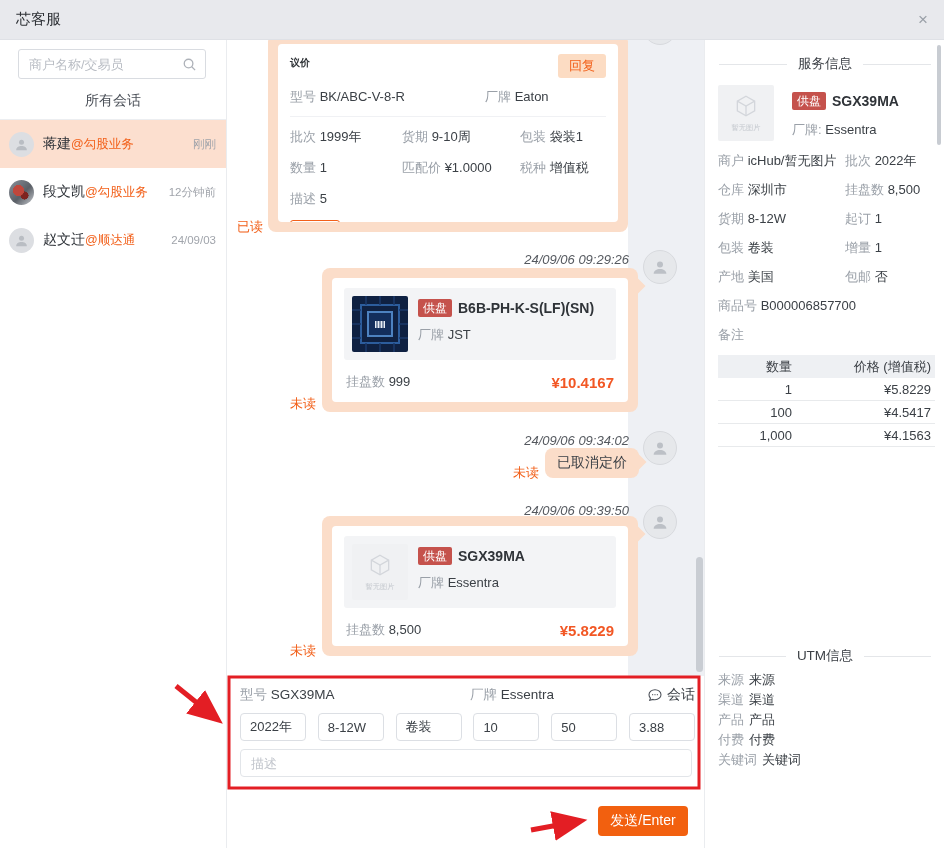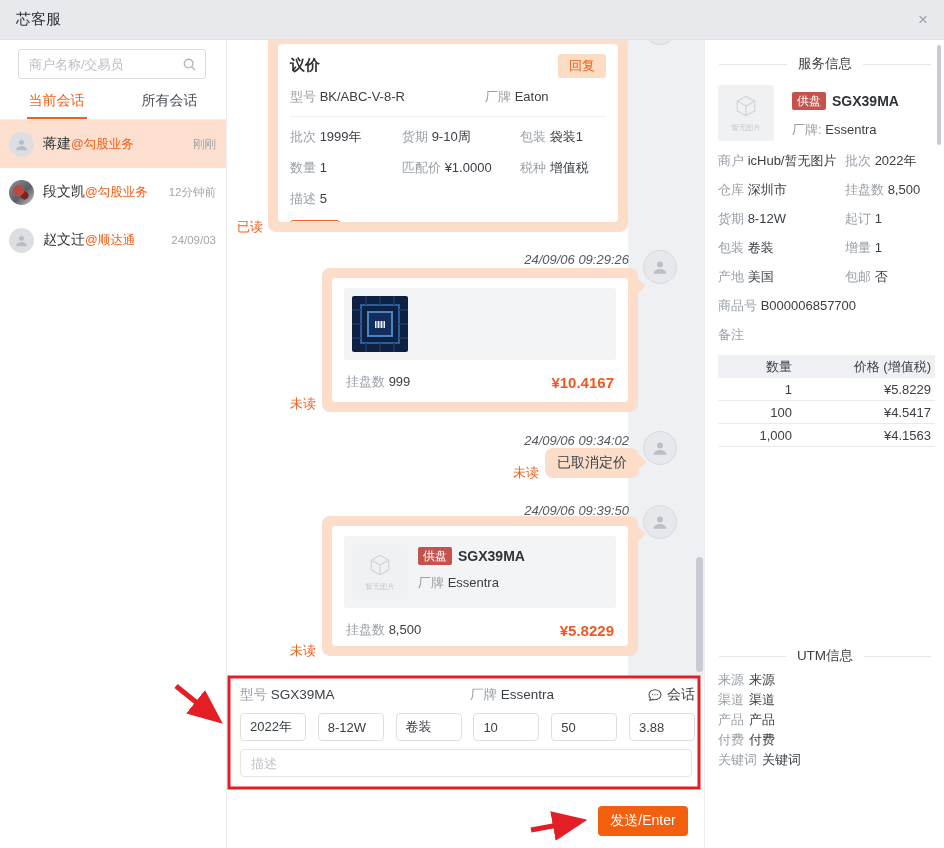--- a/index.html
+++ b/index.html
@@ -52,21 +52,21 @@
     font-style:italic; color:#55595f; z-index:2; }
   .msg-status { position:absolute; color:#f2601a; font-size:13px; z-index:3; }
   .bubble { position:absolute; background:#fbddc9; border-radius:8px; padding:10px; z-index:2; }
   .bubble .pointer { position:absolute; top:12px; right:-5px; width:12px; height:12px;
     background:#fbddc9; transform:rotate(45deg); }
   .bubble-card { background:#fff; border-radius:4px; width:100%; height:100%; padding:10px 12px; overflow:hidden; }
   .lbl { color:#9aa0a8; }
   .val { color:#3b4046; }
   
   .nego-head { display:flex; justify-content:space-between; align-items:flex-start; }
-  .nego-title { font-size:15px; font-weight:bold; color:#2d3135; padding-top:2px; }
+  .nego-title { font-size:10px; font-weight:bold; color:#2d3135; padding-top:2px; }
   .reply-btn { background:#fcdcc3; color:#f2601a; font-size:13px; padding:3px 11px; border-radius:3px;
     border:none; cursor:pointer; font-family:inherit; }
   .nego-toprow { display:flex; margin-top:10px; font-size:13px; }
   .nego-toprow .pair1 { width:195px; }
   .nego-divider { border-top:1px solid #f0f1f4; margin:10px 0 11px; }
   .nego-grid { display:grid; grid-template-columns:112px 118px 1fr; row-gap:13px; font-size:13px; }
   .price-set-btn { margin-top:12px; background:#fff; border:1px solid #f2601a; color:#f2601a;
     font-size:13px; padding:3px 11px; border-radius:3px; cursor:pointer; font-family:inherit; }
   
   .prod-head { background:#f3f4f6; border-radius:3px; padding:8px; display:flex; gap:10px; }
@@ -134,23 +134,20 @@
 
 <div class="sidebar">
   <div class="search-box">
     <input type="text" placeholder="商户名称/交易员" style="">
     <svg width="15" height="15" viewBox="0 0 16 16">
       <circle cx="7" cy="7" r="4.6" fill="none" stroke="#aeb2b9" stroke-width="1.4"></circle>
       <line x1="10.4" y1="10.4" x2="14" y2="14" stroke="#aeb2b9" stroke-width="1.4"></line>
     </svg>
   </div>
   <div class="tabs">
-    <div class="tab active">
-      <span class="tab-label">当前会话</span>
-    </div>
     <div class="tab">
       <span class="tab-label">所有会话</span>
     </div>
   </div>
   <div class="contact active">
     <div class="avatar-sm">
       <svg width="15" height="15" viewBox="0 0 24 24">
         <circle cx="12" cy="8.5" r="4" fill="#b9bdc3"></circle>
           <path d="M3.5 21c0-4.4 4-6.5 8.5-6.5s8.5 2.1 8.5 6.5z" fill="#b9bdc3"></path>
       </svg>
@@ -242,20 +239,28 @@
               <line x1="47" y1="28" x2="56" y2="28"></line>
               <line x1="47" y1="42" x2="56" y2="42"></line>
             <line x1="14" y1="0" x2="14" y2="9"></line>
               <line x1="28" y1="0" x2="28" y2="9"></line>
               <line x1="42" y1="0" x2="42" y2="9"></line>
             <line x1="14" y1="47" x2="14" y2="56"></line>
               <line x1="28" y1="47" x2="28" y2="56"></line>
               <line x1="42" y1="47" x2="42" y2="56"></line>
           </g>
         </svg>
+        <div class="prod-info">
+          <div>
+            <span class="badge">供盘</span><span class="prod-name">B6B-PH-K-S(LF)(SN)</span>
+          </div>
+          <div class="prod-brand">
+            <span class="lbl">厂牌</span> <span class="val">JST</span>
+          </div>
+        </div>
       </div>
       <div class="prod-foot">
         <span><span class="lbl">挂盘数</span> <span class="val">999</span></span>
         <span class="prod-price">¥10.4167</span>
       </div>
     </div>
   </div>
 
   <div class="msg-time" style="top:393px;">24/09/06 09:34:02</div>
   <div class="avatar" style="left:416px; top:391px;">

